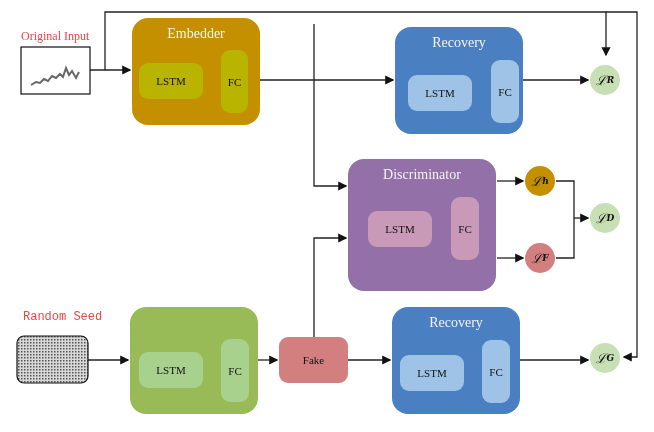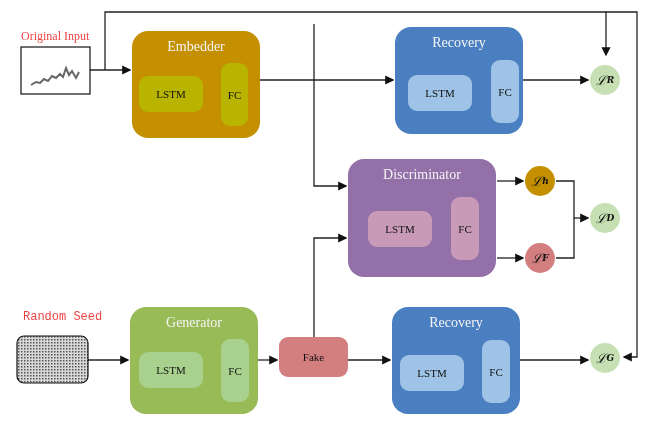--- a/index.html
+++ b/index.html
@@ -71,45 +71,44 @@
       <rect width="3" height="3" fill="#d8d8d8"></rect>
       <rect width="1.5" height="1.5" fill="#555"></rect>
     </pattern>
   </defs>
   <rect x="17" y="336" width="71" height="47" rx="7" fill="url(#dots)" stroke="#111" stroke-width="1.2"></rect>
 </svg>
 
 <div class="lbl" style="left:21px;top:29px;">Original Input</div>
 <div class="lbl" style="left:23px;top:310px;font-family:Liberation Mono, monospace;">Random Seed</div>
 
-<div class="block" style="left:132px;top:31px;width:128px;height:107px;background:#c49000;">
+<div class="block" style="left:132px;top:18px;width:128px;height:107px;background:#c49000;">
   <div class="block-title">Embedder</div>
   <div class="sub" style="left:7px;top:45px;width:64px;height:36px;background:#b8b400;">LSTM</div>
   <div class="sub" style="left:89px;top:32px;width:27px;height:63px;background:#b8b400;">FC</div>
 </div>
 
 <div class="block" style="left:395px;top:27px;width:128px;height:107px;background:#4a7fc1;">
   <div class="block-title">Recovery</div>
   <div class="sub" style="left:13px;top:48px;width:64px;height:36px;background:#9fc3e7;">LSTM</div>
   <div class="sub" style="left:96px;top:33px;width:28px;height:63px;background:#9fc3e7;">FC</div>
 </div>
 
-<div class="block" style="left:348px;top:159px;width:148px;height:118px;background:#9370a8;">
+<div class="block" style="left:348px;top:159px;width:148px;height:132px;background:#9370a8;">
   <div class="block-title">Discriminator</div>
   <div class="sub" style="left:20px;top:52px;width:64px;height:36px;background:#c99ab8;">LSTM</div>
   <div class="sub" style="left:103px;top:38px;width:28px;height:63px;background:#c99ab8;">FC</div>
 </div>
 
 <div class="block" style="left:130px;top:307px;width:128px;height:107px;background:#98bb57;">
-  <div class="block-title">Generator</div>
   <div class="sub" style="left:9px;top:45px;width:64px;height:36px;background:#a9d18e;">LSTM</div>
   <div class="sub" style="left:91px;top:32px;width:28px;height:63px;background:#a9d18e;">FC</div>
 </div>
 
-<div class="sub" style="left:279px;top:337px;width:69px;height:40px;background:#d47f7f;font-size:11px;">Fake</div>
+<div class="sub" style="left:279px;top:337px;width:69px;height:46px;background:#d47f7f;font-size:11px;">Fake</div>
 
 <div class="block" style="left:392px;top:307px;width:128px;height:107px;background:#4a7fc1;">
   <div class="block-title">Recovery</div>
   <div class="sub" style="left:8px;top:48px;width:64px;height:36px;background:#9fc3e7;">LSTM</div>
   <div class="sub" style="left:90px;top:33px;width:28px;height:63px;background:#9fc3e7;">FC</div>
 </div>
 
 <div class="loss" style="left:590px;top:65px;background:#c6e0b4;">
   <span>ℒ</span>
     <sub>R</sub>

